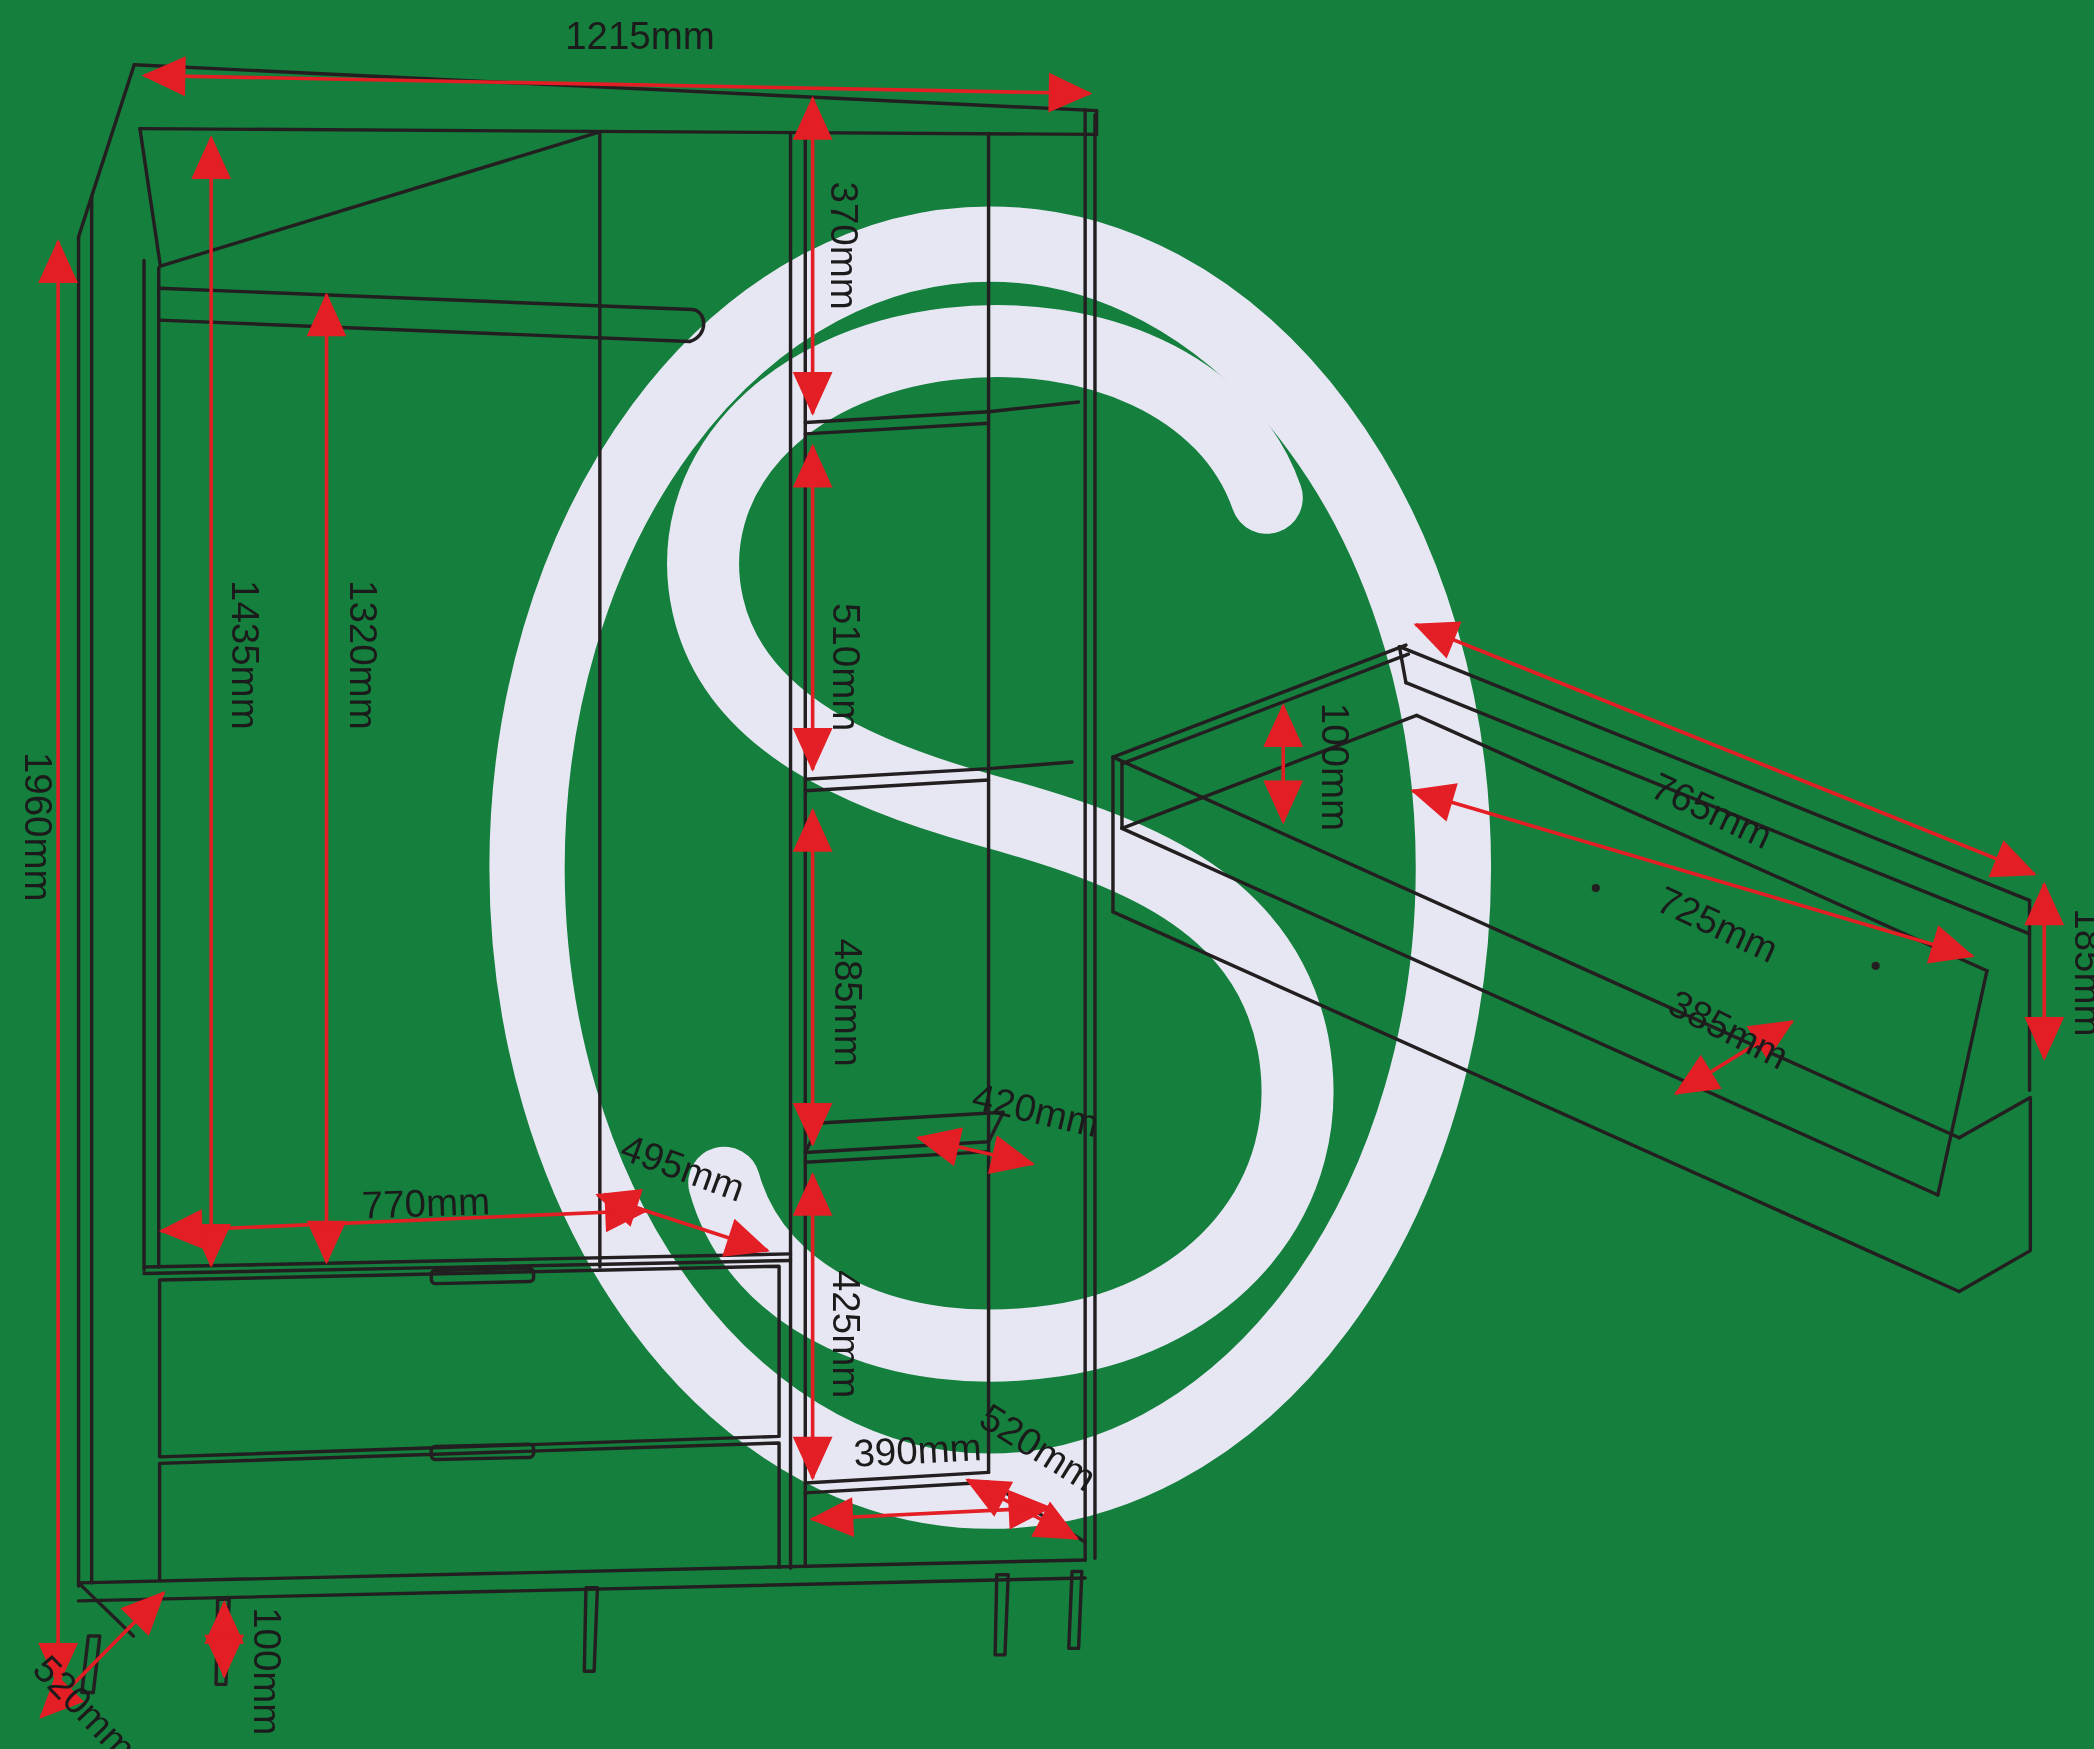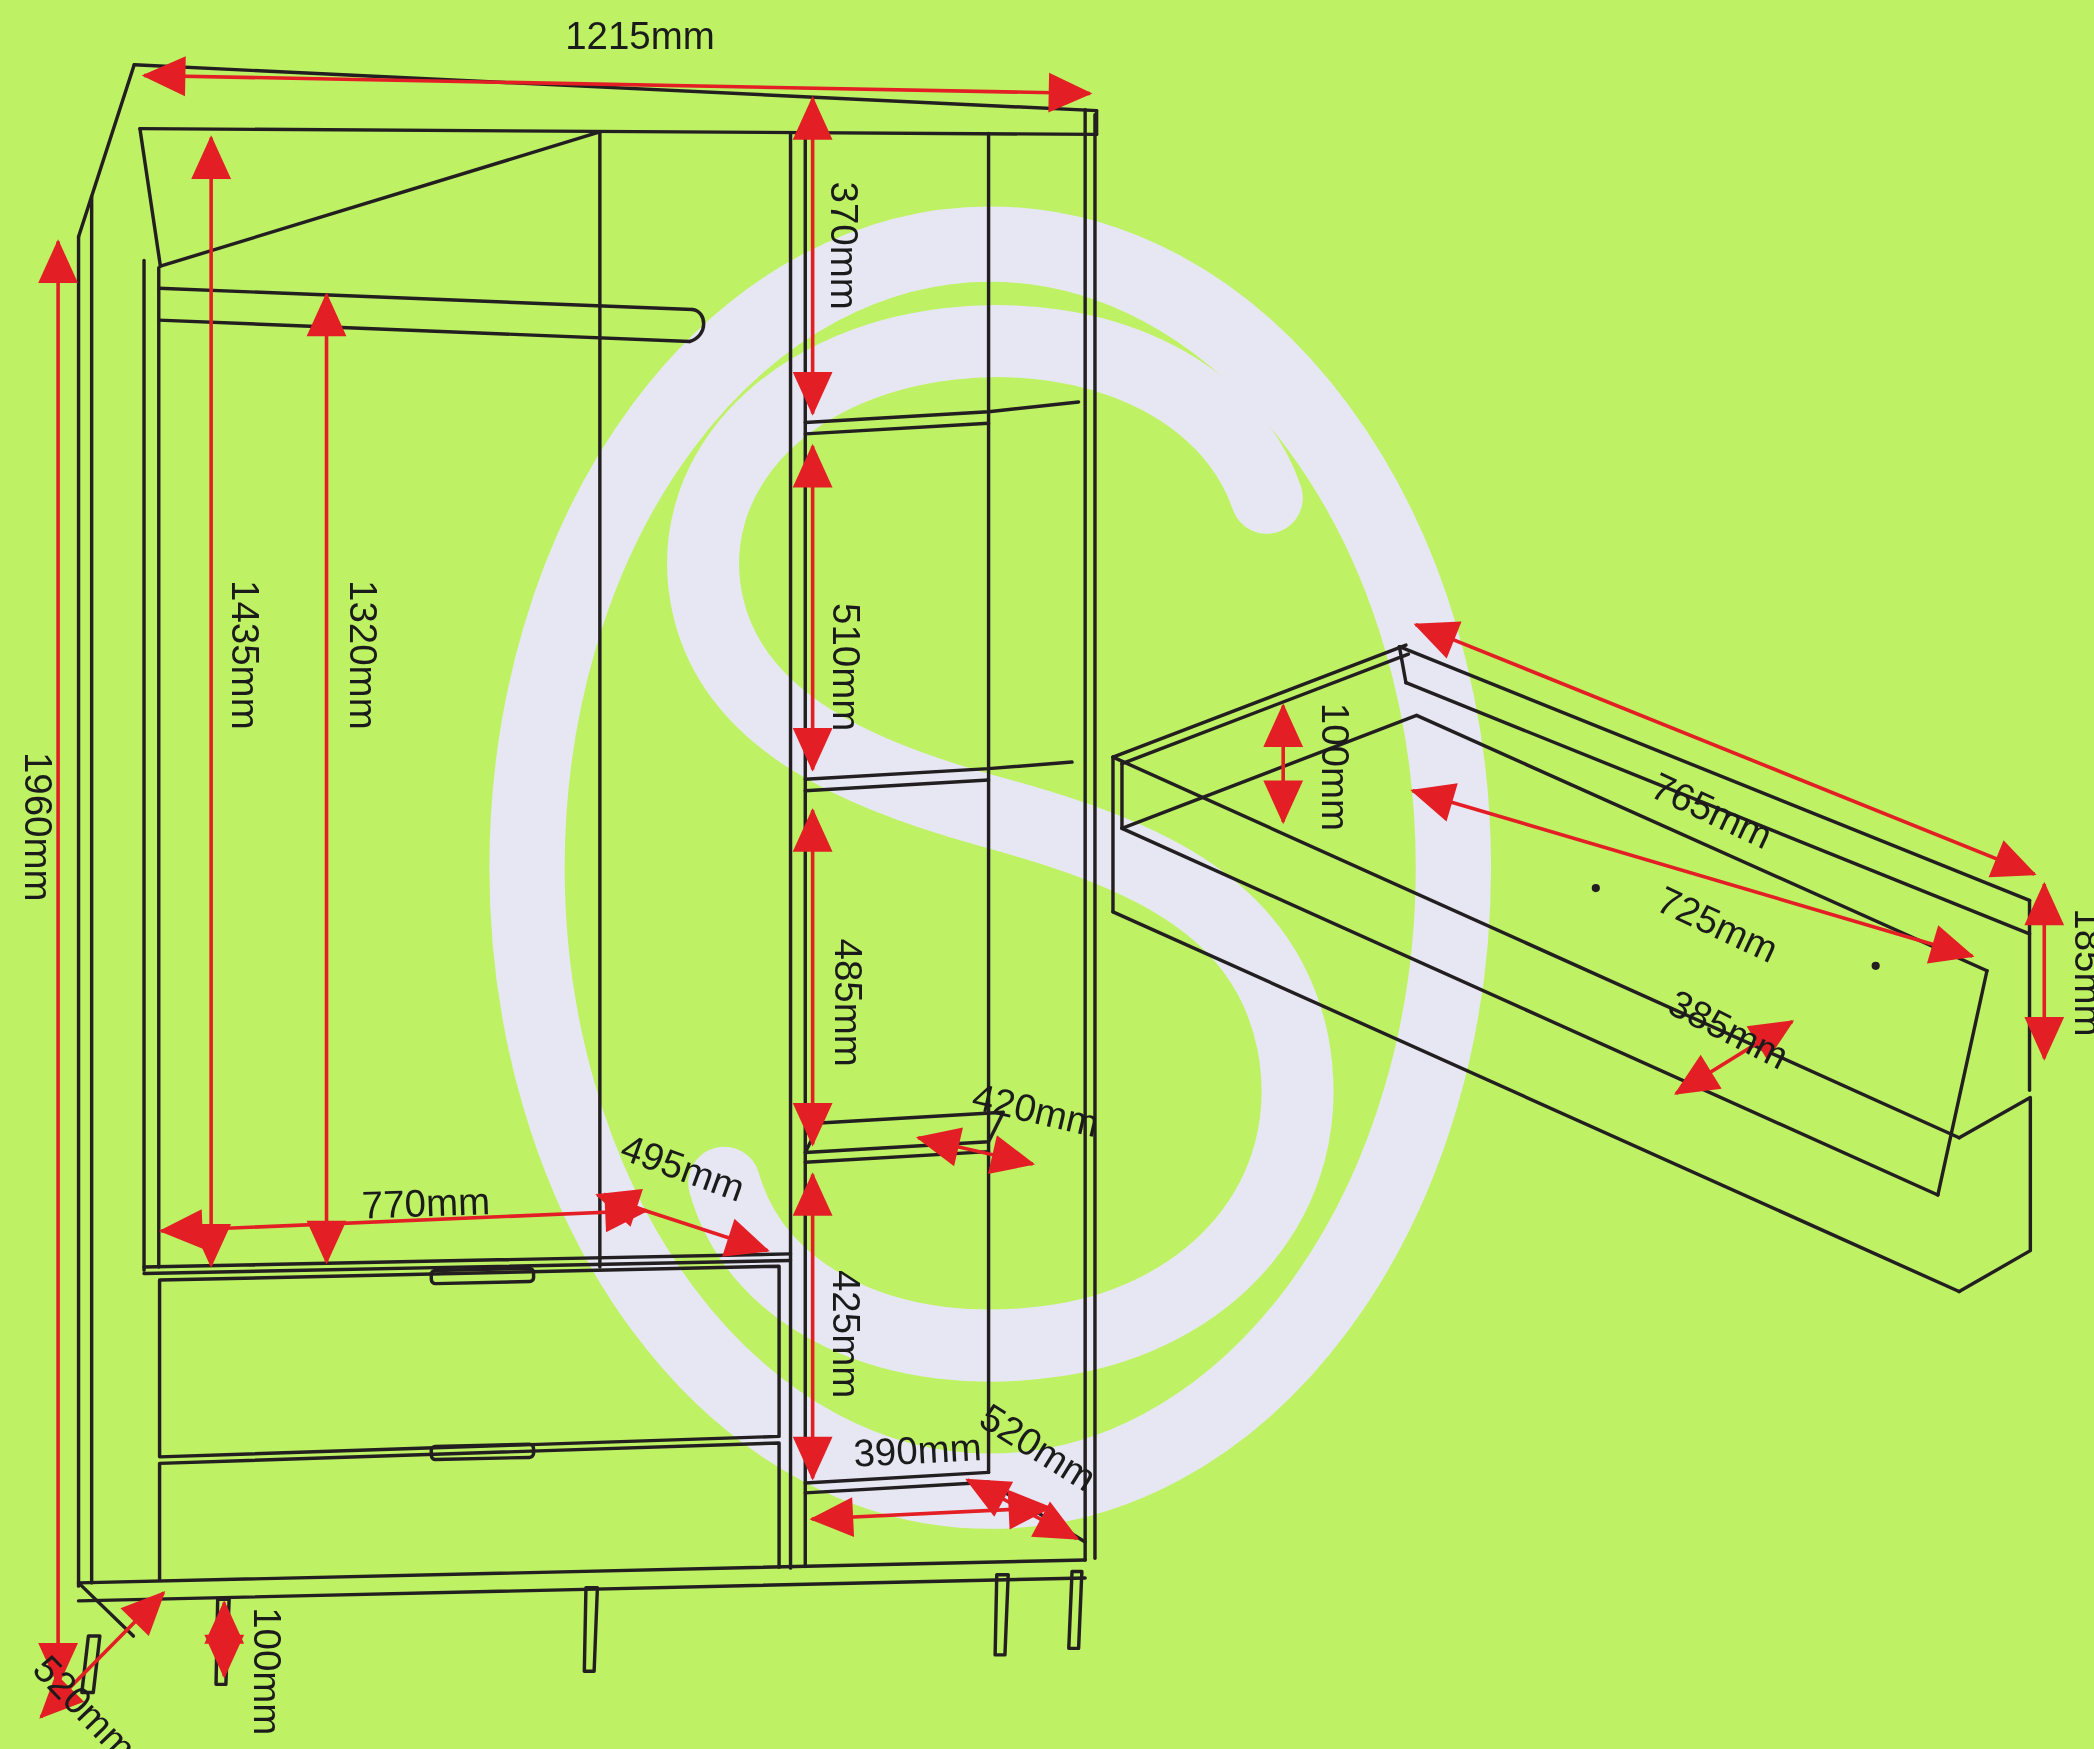--- a/index.html
+++ b/index.html
@@ -1,16 +1,16 @@
 <!DOCTYPE html>
 <html style="font-size:13px"><head>
 <meta charset="utf-8">
 <style>
   html,body{margin:0;padding:0;background:#ffffff;}
-  .page{position:relative;width:2095px;height:1750px;background:#bef264;overflow:hidden;
+  .page{position:relative;width:2095px;height:1750px;background:#15803d;overflow:hidden;
         font-family:"Liberation Sans","DejaVu Sans",sans-serif;}
   svg{display:block}
   .blk{stroke:#231f20;stroke-width:4.2;fill:none;stroke-linecap:round;stroke-linejoin:round;}
   .red{stroke:#e31e24;stroke-width:4.4;fill:none;}
   .wm{stroke:#e7e7f3;fill:none;}
   .dot{fill:#231f20;stroke:none;}
   text.dim{font-size:47px;fill:#1b1b1b;text-anchor:middle;font-family:"Liberation Sans","DejaVu Sans",sans-serif;}
 </style>
 </head>
 <body>

